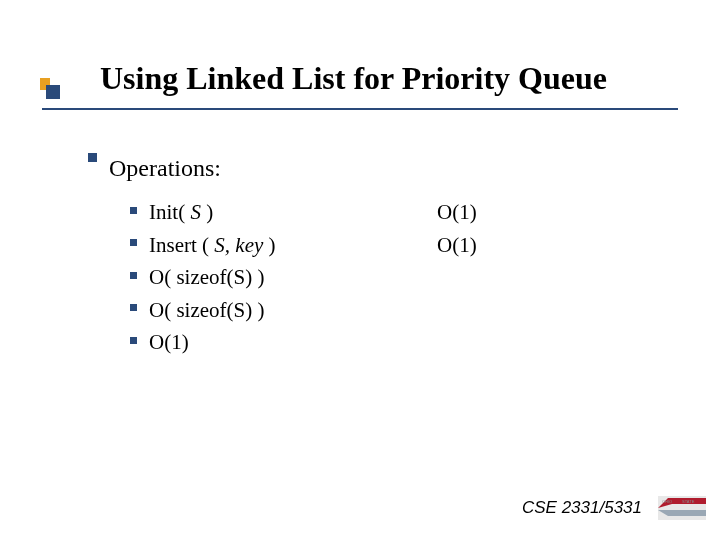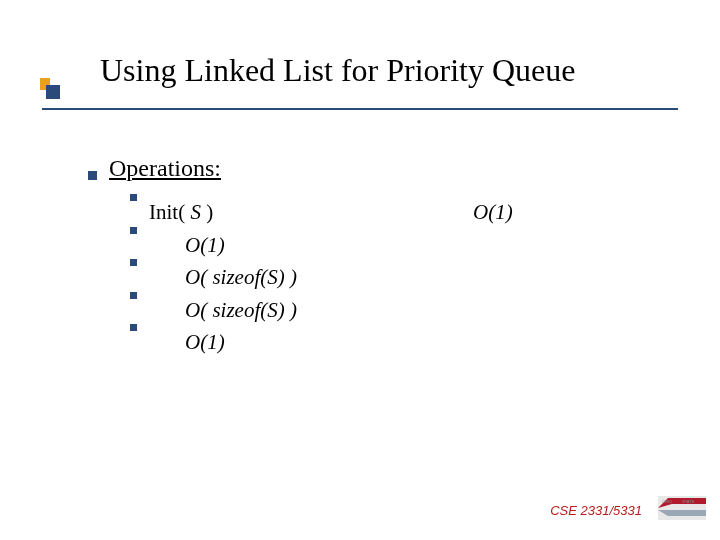--- a/index.html
+++ b/index.html
@@ -38,44 +38,43 @@
     position: absolute;
     left: 6px;
     top: 7px;
     width: 14px;
     height: 14px;
     background: #2a4a7a;
   }
   .title {
     position: absolute;
     left: 100px;
-    top: 52px;
+    top: 60px;
     font-size: 32px;
-    font-weight: normal;
+    font-weight: bold;
     color: #000;
   }
   .title-underline {
     position: absolute;
     left: 42px;
     top: 108px;
     width: 636px;
     height: 2px;
     background: #2a4a7a;
   }
   .content {
     position: absolute;
     left: 88px;
     top: 155px;
   }
   .l1 {
     display: flex;
-    align-items: flex-end;
+    align-items: flex-start;
     font-size: 24px;
     margin-bottom: 14px;
-    text-decoration: underline;
   }
   .bullet-sq {
     width: 9px;
     height: 9px;
     background: #2a4a7a;
     display: inline-block;
     margin-right: 12px;
     position: relative;
     top: -2px;
   }
@@ -86,40 +85,38 @@
     display: inline-block;
     margin-right: 12px;
     position: relative;
     top: -2px;
   }
   .sublist {
     margin-left: 42px;
   }
   .row {
     display: flex;
-    align-items: flex-start;
+    align-items: center;
     font-size: 21px;
     line-height: 1.55;
   }
   .op-col {
     width: 288px;
   }
   .comp-col {
-    font-style: italic;
-    margin-left: 36px;
   }
   .ital { font-style: italic; }
   .footer {
     position: absolute;
     right: 78px;
     bottom: 22px;
     font-family: Arial, Helvetica, sans-serif;
-    font-size: 13px;
+    font-size: 17px;
     font-style: italic;
-    color: #b91c1c;
+    color: #000000;
   }
   .ohio-logo {
     position: absolute;
     right: 14px;
     bottom: 16px;
     width: 48px;
     height: 32px;
   }
   .ohio-bg {
     position: absolute;
@@ -153,20 +150,23 @@
       <div class="row">
         <span class="bullet-sq-sm"></span>
         <span class="op-col">
           <span>Init( </span><span class="ital">S</span><span> )</span>
         </span>
         <span class="comp-col">O(1)</span>
       </div>
 
       <div class="row">
         <span class="bullet-sq-sm"></span>
+        <span class="op-col">
+          <span>Insert ( </span><span class="ital">S, key</span><span> )</span>
+        </span>
         <span class="comp-col">O(1)</span>
       </div>
 
       <div class="row">
         <span class="bullet-sq-sm"></span>
         <span class="comp-col">O( sizeof(S) )</span>
       </div>
 
       <div class="row">
         <span class="bullet-sq-sm"></span>

